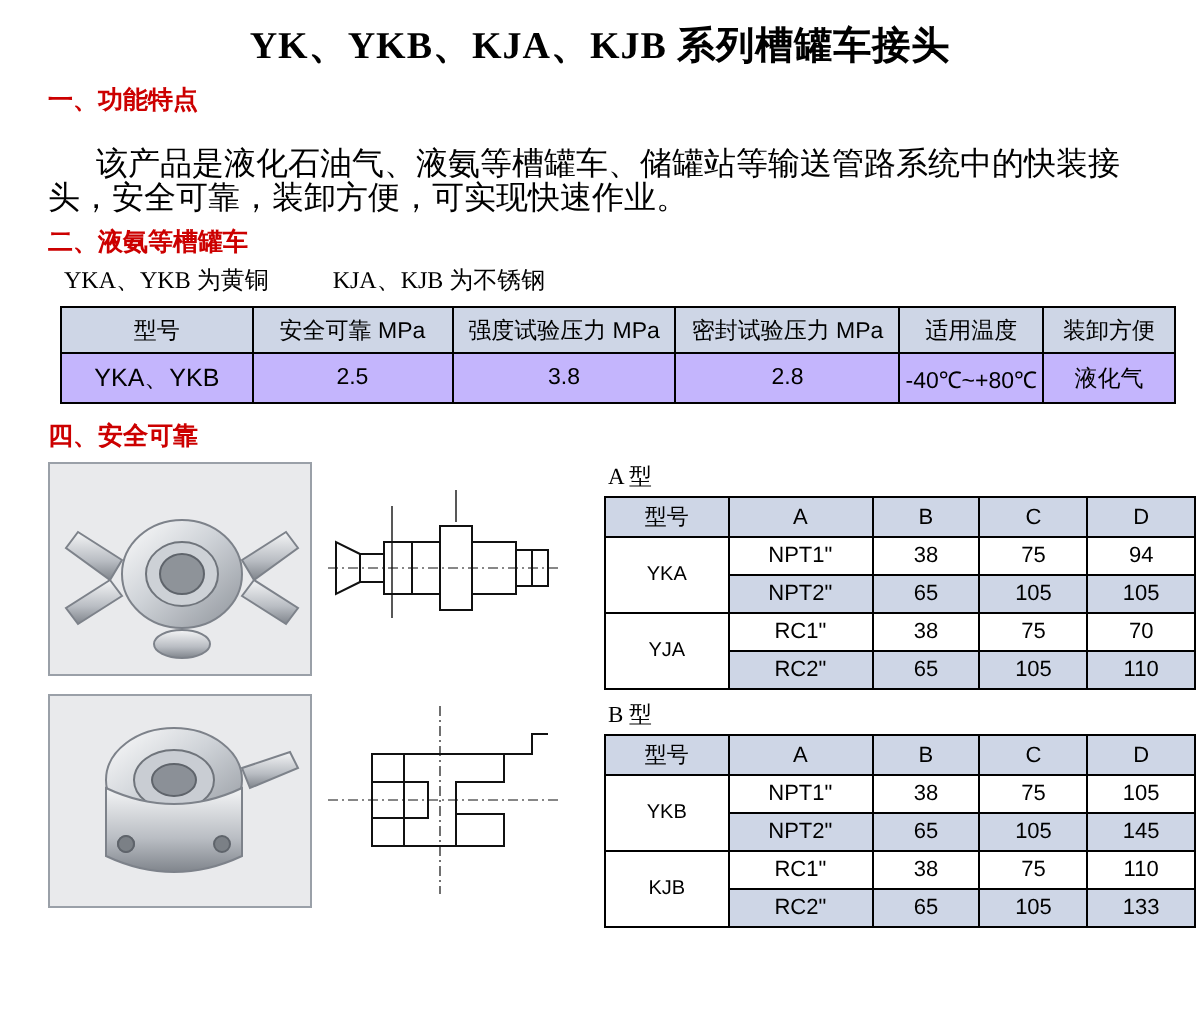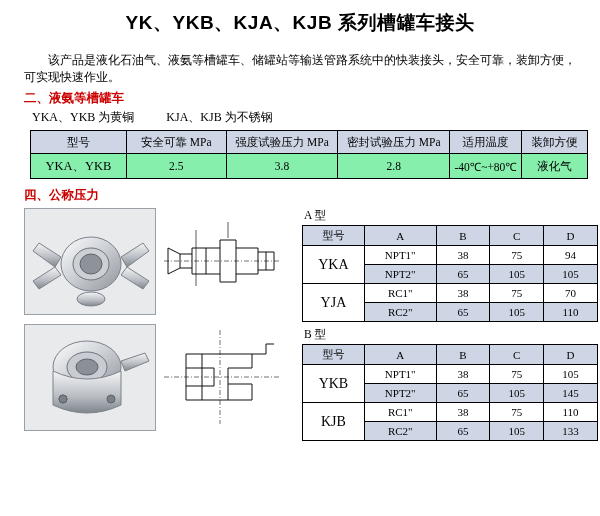--- a/index.html
+++ b/index.html
@@ -21,49 +21,49 @@
     position: relative;
     box-sizing: border-box;
     padding: 0 10px;
   }
   .title {
     text-align: center;
     font-size: 19px;
     font-weight: bold;
     letter-spacing: 0.5px;
     margin: 10px 0 6px 0;
-    font-family: Liberation Sans, sans-serif;
+    font-family: Liberation Serif, serif;
   }
   .section-head {
     color: #cc0000;
     font-weight: bold;
     font-size: 12.5px;
     margin: 4px 0 2px 14px;
     font-family: "Liberation Sans", sans-serif;
   }
   .para {
-    font-size: 12px;
+    font-size: 16px;
     line-height: 17px;
     margin: 16px 6px 0 14px;
     text-indent: 24px;
-    font-family: Liberation Serif, serif;
+    font-family: Liberation Mono, monospace;
   }
   .matline {
     font-size: 12px;
     margin: 1px 0 0 22px;
     font-family: "Liberation Serif", "DejaVu Serif", serif;
   }
   .matline .gap {
     display: inline-block;
     width: 26px;
   }
   
   table.grid {
     border-collapse: collapse;
-    font-family: Liberation Serif, serif;
+    font-family: Liberation Sans, sans-serif;
   }
   table.grid td, table.grid th {
     border: 1px solid #000000;
     text-align: center;
     vertical-align: middle;
     font-weight: normal;
     font-size: 11.5px;
     padding: 0;
   }
   .perf-wrap {
@@ -72,21 +72,21 @@
   table.perf {
     width: 558px;
   }
   table.perf th {
     background: #ced6e6;
     height: 22px;
     font-size: 11.5px;
   }
   table.perf td {
     height: 24px;
-    background: #86efac;
+    background: #c4b5fd;
   }
   table.perf tr.shaded td {
     background: #ced6e6;
   }
   table.perf td.model {
     font-size: 12.5px;
   }
   
   .dim-area {
     position: relative;
@@ -139,31 +139,32 @@
   }
   table.dim td {
     height: 18px;
     font-size: 11px;
     background: #ffffff;
   }
   table.dim tr.shaded td {
     background: #ced6e6;
   }
   table.dim td.mdl {
-    font-size: 14px;
+    font-size: 10px;
   }
   .blk2 { margin-top: 5px; }
 </style>
 </head>
 <body>
 
 <div class="page">
 
   <div class="title">YK、YKB、KJA、KJB 系列槽罐车接头</div>
 
+  <div class="section-head">一、功能特点</div>
   <div class="para">该产品是液化石油气、液氨等槽罐车、储罐站等输送管路系统中的快装接头，安全可靠，装卸方便，可实现快速作业。</div>
 
   <div class="section-head">二、液氨等槽罐车</div>
   <div class="matline">
     <span>YKA、YKB 为黄铜</span>
     <span class="gap"></span>
     <span>KJA、KJB 为不锈钢</span>
   </div>
 
 
@@ -193,21 +194,21 @@
           <td>2.5</td>
           <td>3.8</td>
           <td>2.8</td>
           <td>-40℃~+80℃</td>
           <td>液化气</td>
         </tr>
       </tbody>
     </table>
   </div>
 
-  <div class="section-head" style="margin-top:8px">四、公称压力</div>
+  <div class="section-head" style="margin-top:8px">四、安全可靠</div>
 
   <div class="dim-area">
 
     <div class="img-col">
       <div class="row-imgs">
         <div class="photo">
           <svg width="130" height="105" viewBox="0 0 130 105">
             <defs>
               <linearGradient id="mg" x1="0" y1="0" x2="1" y2="1">
                 <stop offset="0%" stop-color="#fdfdfd"></stop>

